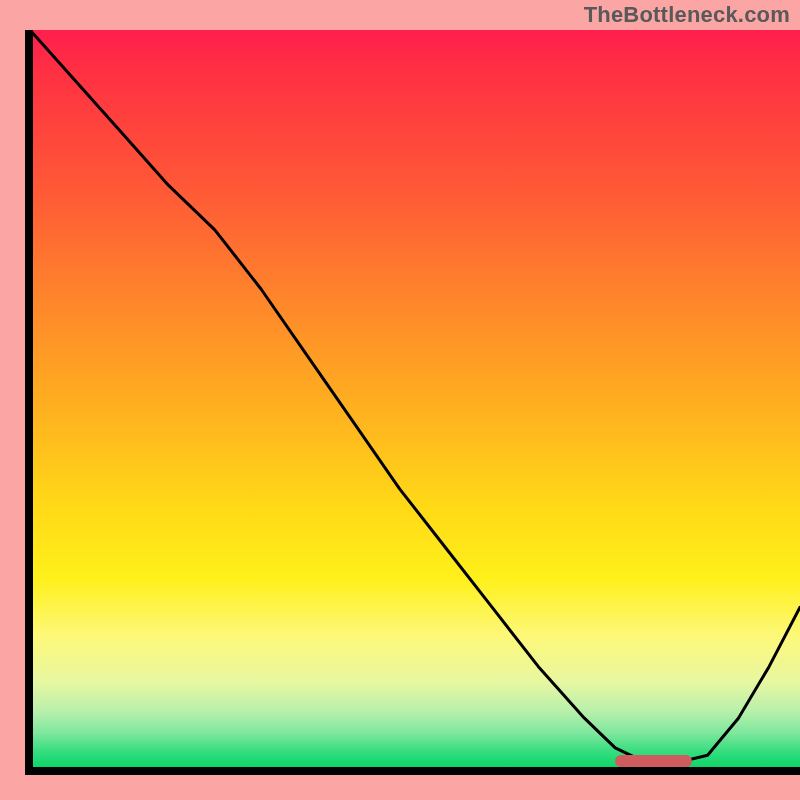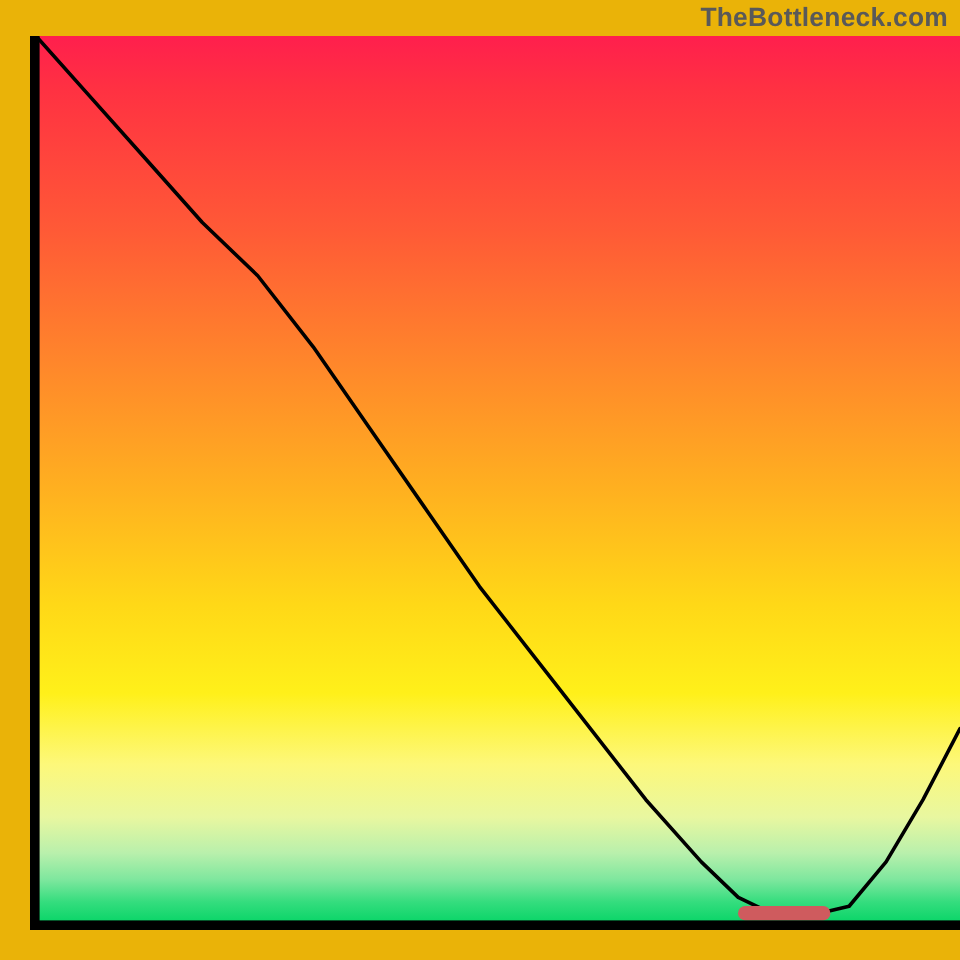--- a/index.html
+++ b/index.html
@@ -2,21 +2,21 @@
 <html><head>
 <meta charset="utf-8">
 <style>
   * { margin: 0; padding: 0; box-sizing: border-box; }
   html, body { width: 800px; height: 800px; overflow: hidden; background: #fff; }
 
   .frame {
     position: relative;
     width: 800px;
     height: 800px;
-    background: #eab308;
+    background: #fca5a5;
   }
 
   .watermark {
     position: absolute;
     top: 2px;
     right: 10px;
     font-family: Arial, Helvetica, sans-serif;
     font-size: 22px;
     font-weight: 700;
     color: #595959;

